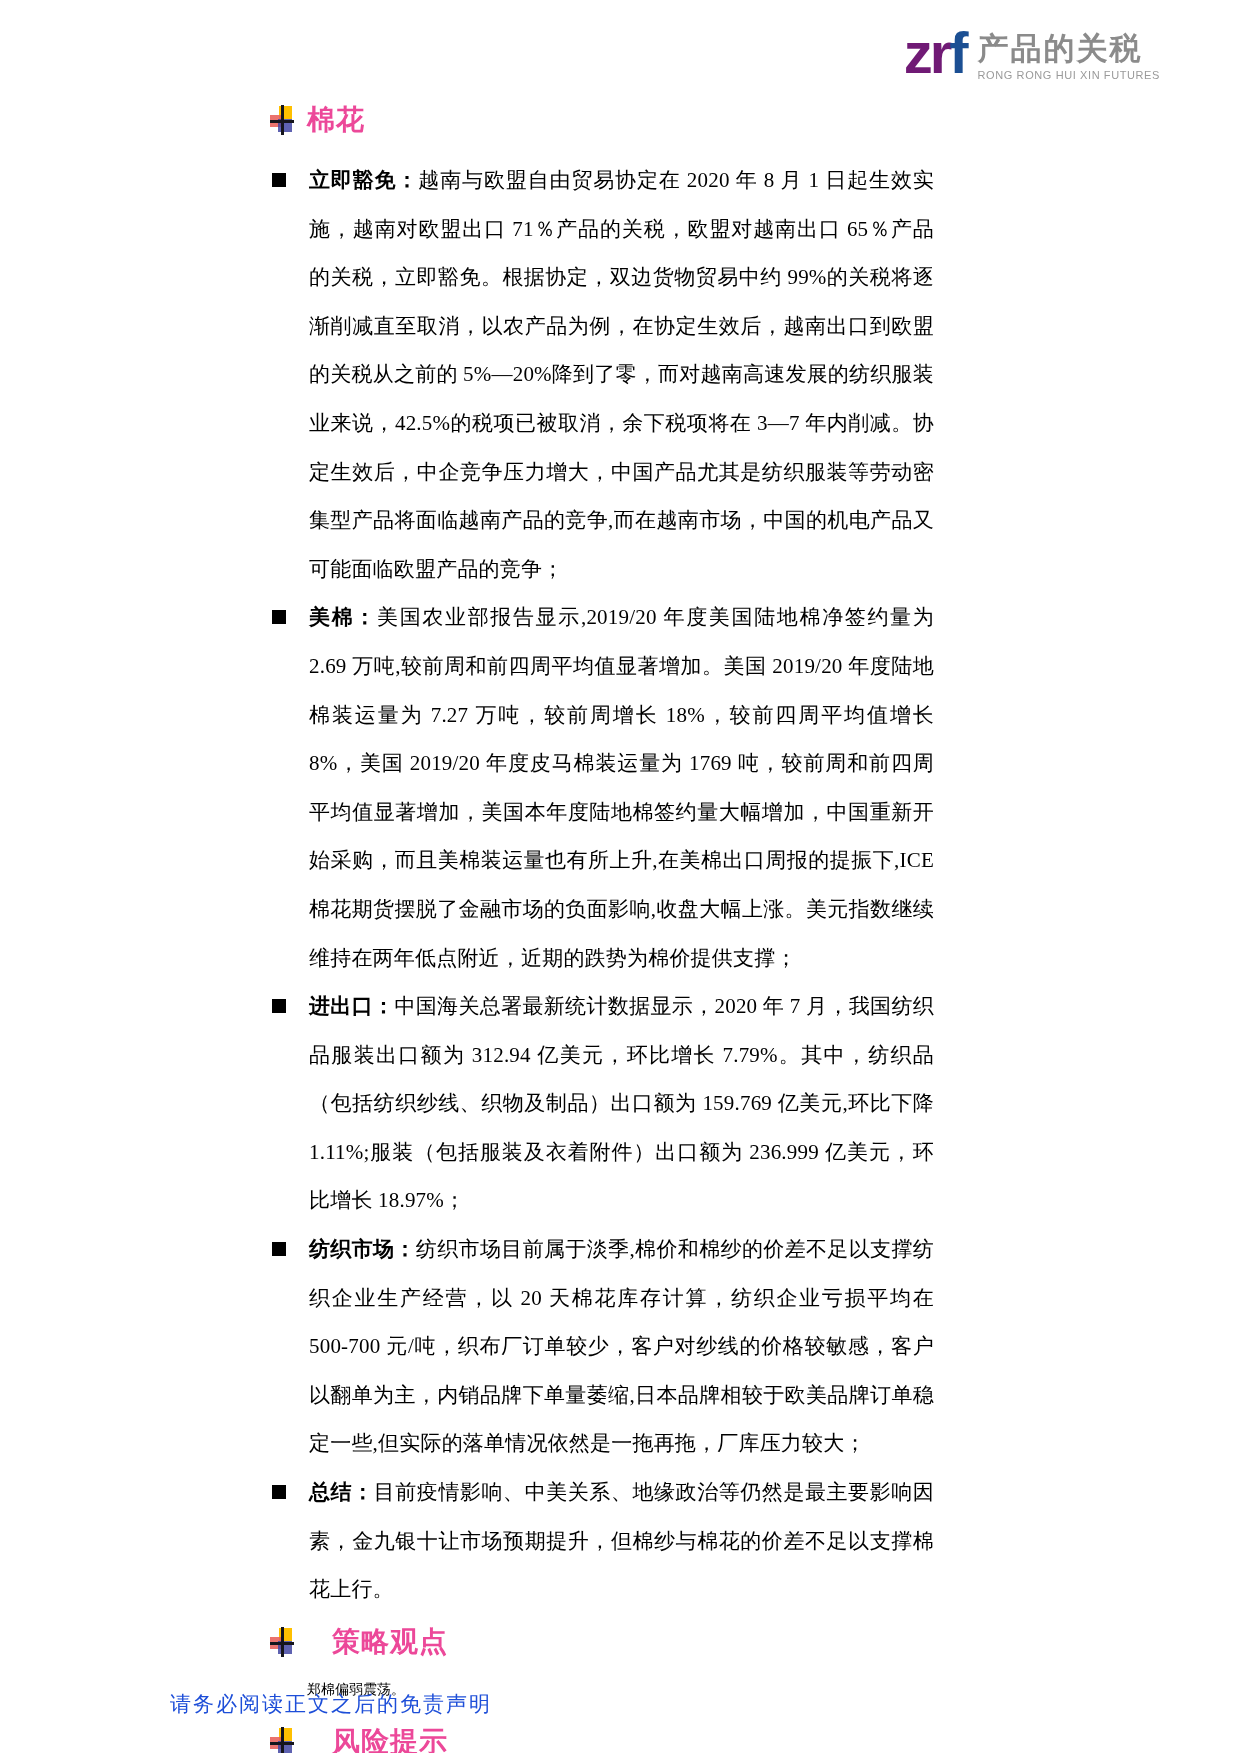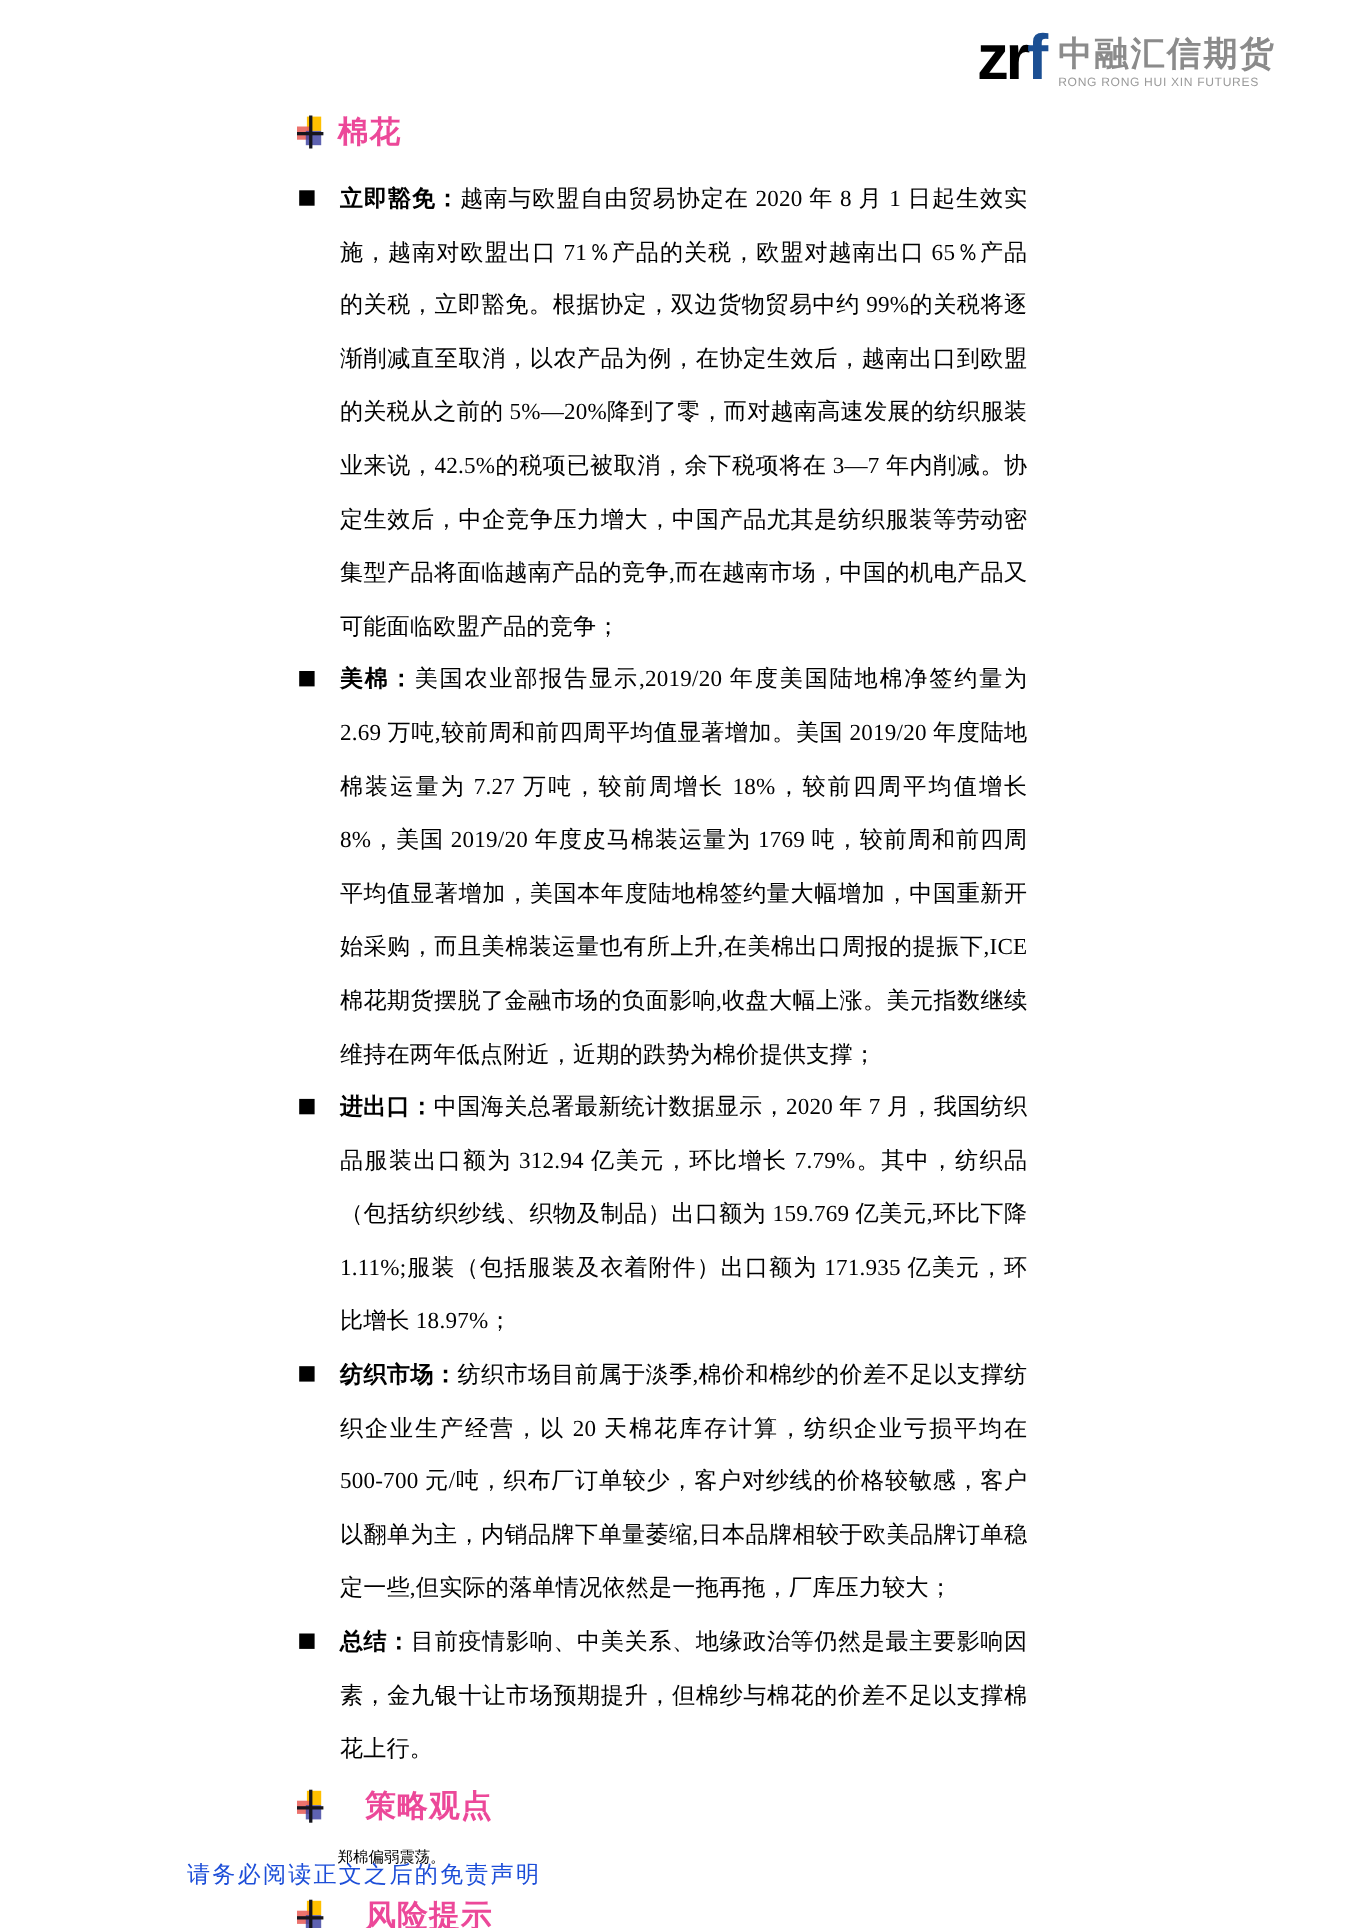--- a/index.html
+++ b/index.html
@@ -16,21 +16,21 @@
   
   .logo {
     position:absolute; top:22px; right:80px;
     display:flex; align-items:flex-start;
     font-family:"Liberation Sans","DejaVu Sans",sans-serif;
   }
   .logo-mark {
     font-size:58px; font-weight:bold; line-height:62px;
     letter-spacing:-3px;
   }
-  .logo-mark .zr { color:#000000; }
+  .logo-mark .zr { color:#701a75; }
   .logo-mark .f  { color:#1b4f93; }
   .logo-textblock { margin-left:12px; padding-top:10px; }
   .logo-cn {
     font-size:31px; font-weight:bold; color:#8b8b8b;
     letter-spacing:2px; line-height:34px; white-space:nowrap;
   }
   .logo-en {
     font-size:11px; color:#9a9a9a; letter-spacing:0.6px;
     margin-top:3px; white-space:nowrap;
   }
@@ -86,21 +86,21 @@
   }
 </style>
 </head>
 <body>
 
 <div class="page">
 
   <div class="logo">
     <div class="logo-mark"><span class="zr">zr</span><span class="f">f</span></div>
     <div class="logo-textblock">
-      <div class="logo-cn">中融汇信期货</div>
+      <div class="logo-cn">产品的关税</div>
       <div class="logo-en">RONG RONG HUI XIN FUTURES</div>
     </div>
   </div>
 
   <div class="main">
 
     <div class="section-heading sh-1">
       <span class="deco-icon">
         <span class="dy"></span>
           <span class="dr"></span>
@@ -115,21 +115,21 @@
         <li class="bullet-item">
           <span class="sq-bullet"></span>
           <p class="body-text"><b>立即豁免：</b><span>越南与欧盟自由贸易协定在 2020 年 8 月 1 日起生效实施，越南对欧盟出口 71％产品的关税，欧盟对越南出口 65％产品的关税，立即豁免。根据协定，双边货物贸易中约 99%的关税将逐渐削减直至取消，以农产品为例，在协定生效后，越南出口到欧盟的关税从之前的 5%—20%降到了零，而对越南高速发展的纺织服装业来说，42.5%的税项已被取消，余下税项将在 3—7 年内削减。协定生效后，中企竞争压力增大，中国产品尤其是纺织服装等劳动密集型产品将面临越南产品的竞争,而在越南市场，中国的机电产品又可能面临欧盟产品的竞争；</span></p>
         </li>
         <li class="bullet-item">
           <span class="sq-bullet"></span>
           <p class="body-text"><b>美棉：</b><span>美国农业部报告显示,2019/20 年度美国陆地棉净签约量为 2.69 万吨,较前周和前四周平均值显著增加。美国 2019/20 年度陆地棉装运量为 7.27 万吨，较前周增长 18%，较前四周平均值增长 8%，美国 2019/20 年度皮马棉装运量为 1769 吨，较前周和前四周平均值显著增加，美国本年度陆地棉签约量大幅增加，中国重新开始采购，而且美棉装运量也有所上升,在美棉出口周报的提振下,ICE 棉花期货摆脱了金融市场的负面影响,收盘大幅上涨。美元指数继续维持在两年低点附近，近期的跌势为棉价提供支撑；</span></p>
         </li>
         <li class="bullet-item">
           <span class="sq-bullet"></span>
-          <p class="body-text"><b>进出口：</b><span>中国海关总署最新统计数据显示，2020 年 7 月，我国纺织品服装出口额为 312.94 亿美元，环比增长 7.79%。其中，纺织品（包括纺织纱线、织物及制品）出口额为 159.769 亿美元,环比下降 1.11%;服装（包括服装及衣着附件）出口额为 171.935 亿美元，环比增长 18.97%；</span></p>
+          <p class="body-text"><b>进出口：</b><span>中国海关总署最新统计数据显示，2020 年 7 月，我国纺织品服装出口额为 312.94 亿美元，环比增长 7.79%。其中，纺织品（包括纺织纱线、织物及制品）出口额为 159.769 亿美元,环比下降 1.11%;服装（包括服装及衣着附件）出口额为 236.999 亿美元，环比增长 18.97%；</span></p>
         </li>
         <li class="bullet-item">
           <span class="sq-bullet"></span>
           <p class="body-text"><b>纺织市场：</b><span>纺织市场目前属于淡季,棉价和棉纱的价差不足以支撑纺织企业生产经营，以 20 天棉花库存计算，纺织企业亏损平均在 500-700 元/吨，织布厂订单较少，客户对纱线的价格较敏感，客户以翻单为主，内销品牌下单量萎缩,日本品牌相较于欧美品牌订单稳定一些,但实际的落单情况依然是一拖再拖，厂库压力较大；</span></p>
         </li>
         <li class="bullet-item">
           <span class="sq-bullet"></span>
           <p class="body-text"><b>总结：</b><span>目前疫情影响、中美关系、地缘政治等仍然是最主要影响因素，金九银十让市场预期提升，但棉纱与棉花的价差不足以支撑棉花上行。</span></p>
         </li>
       </ul>

